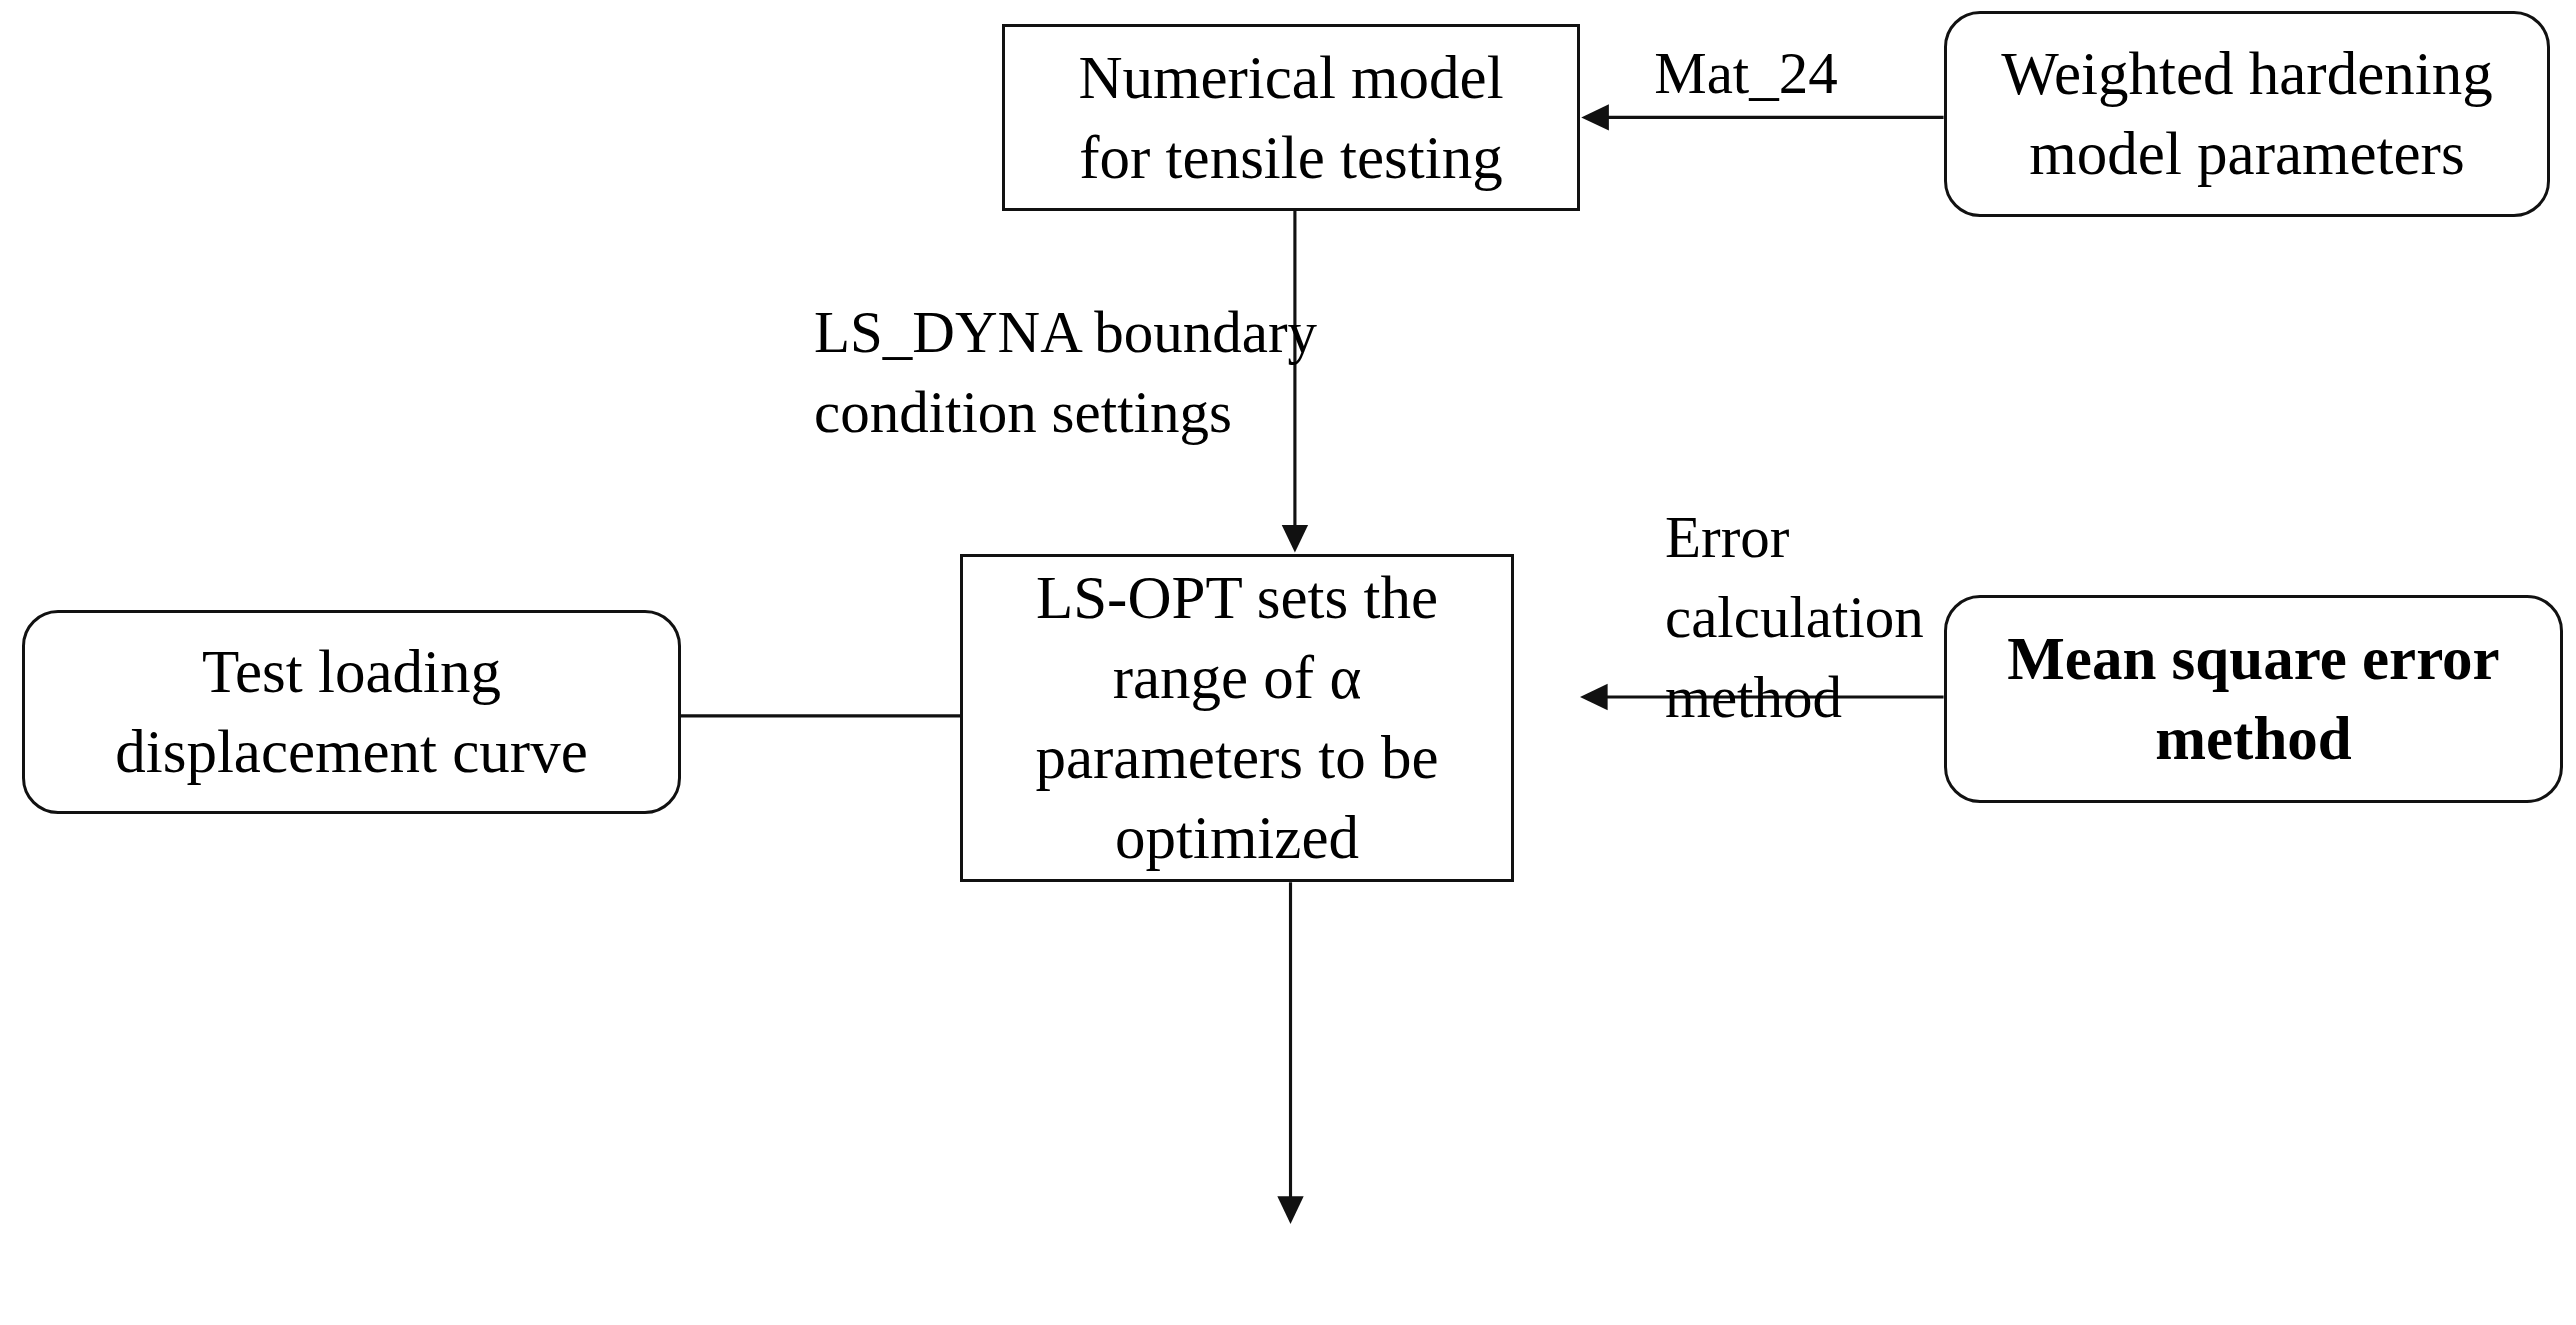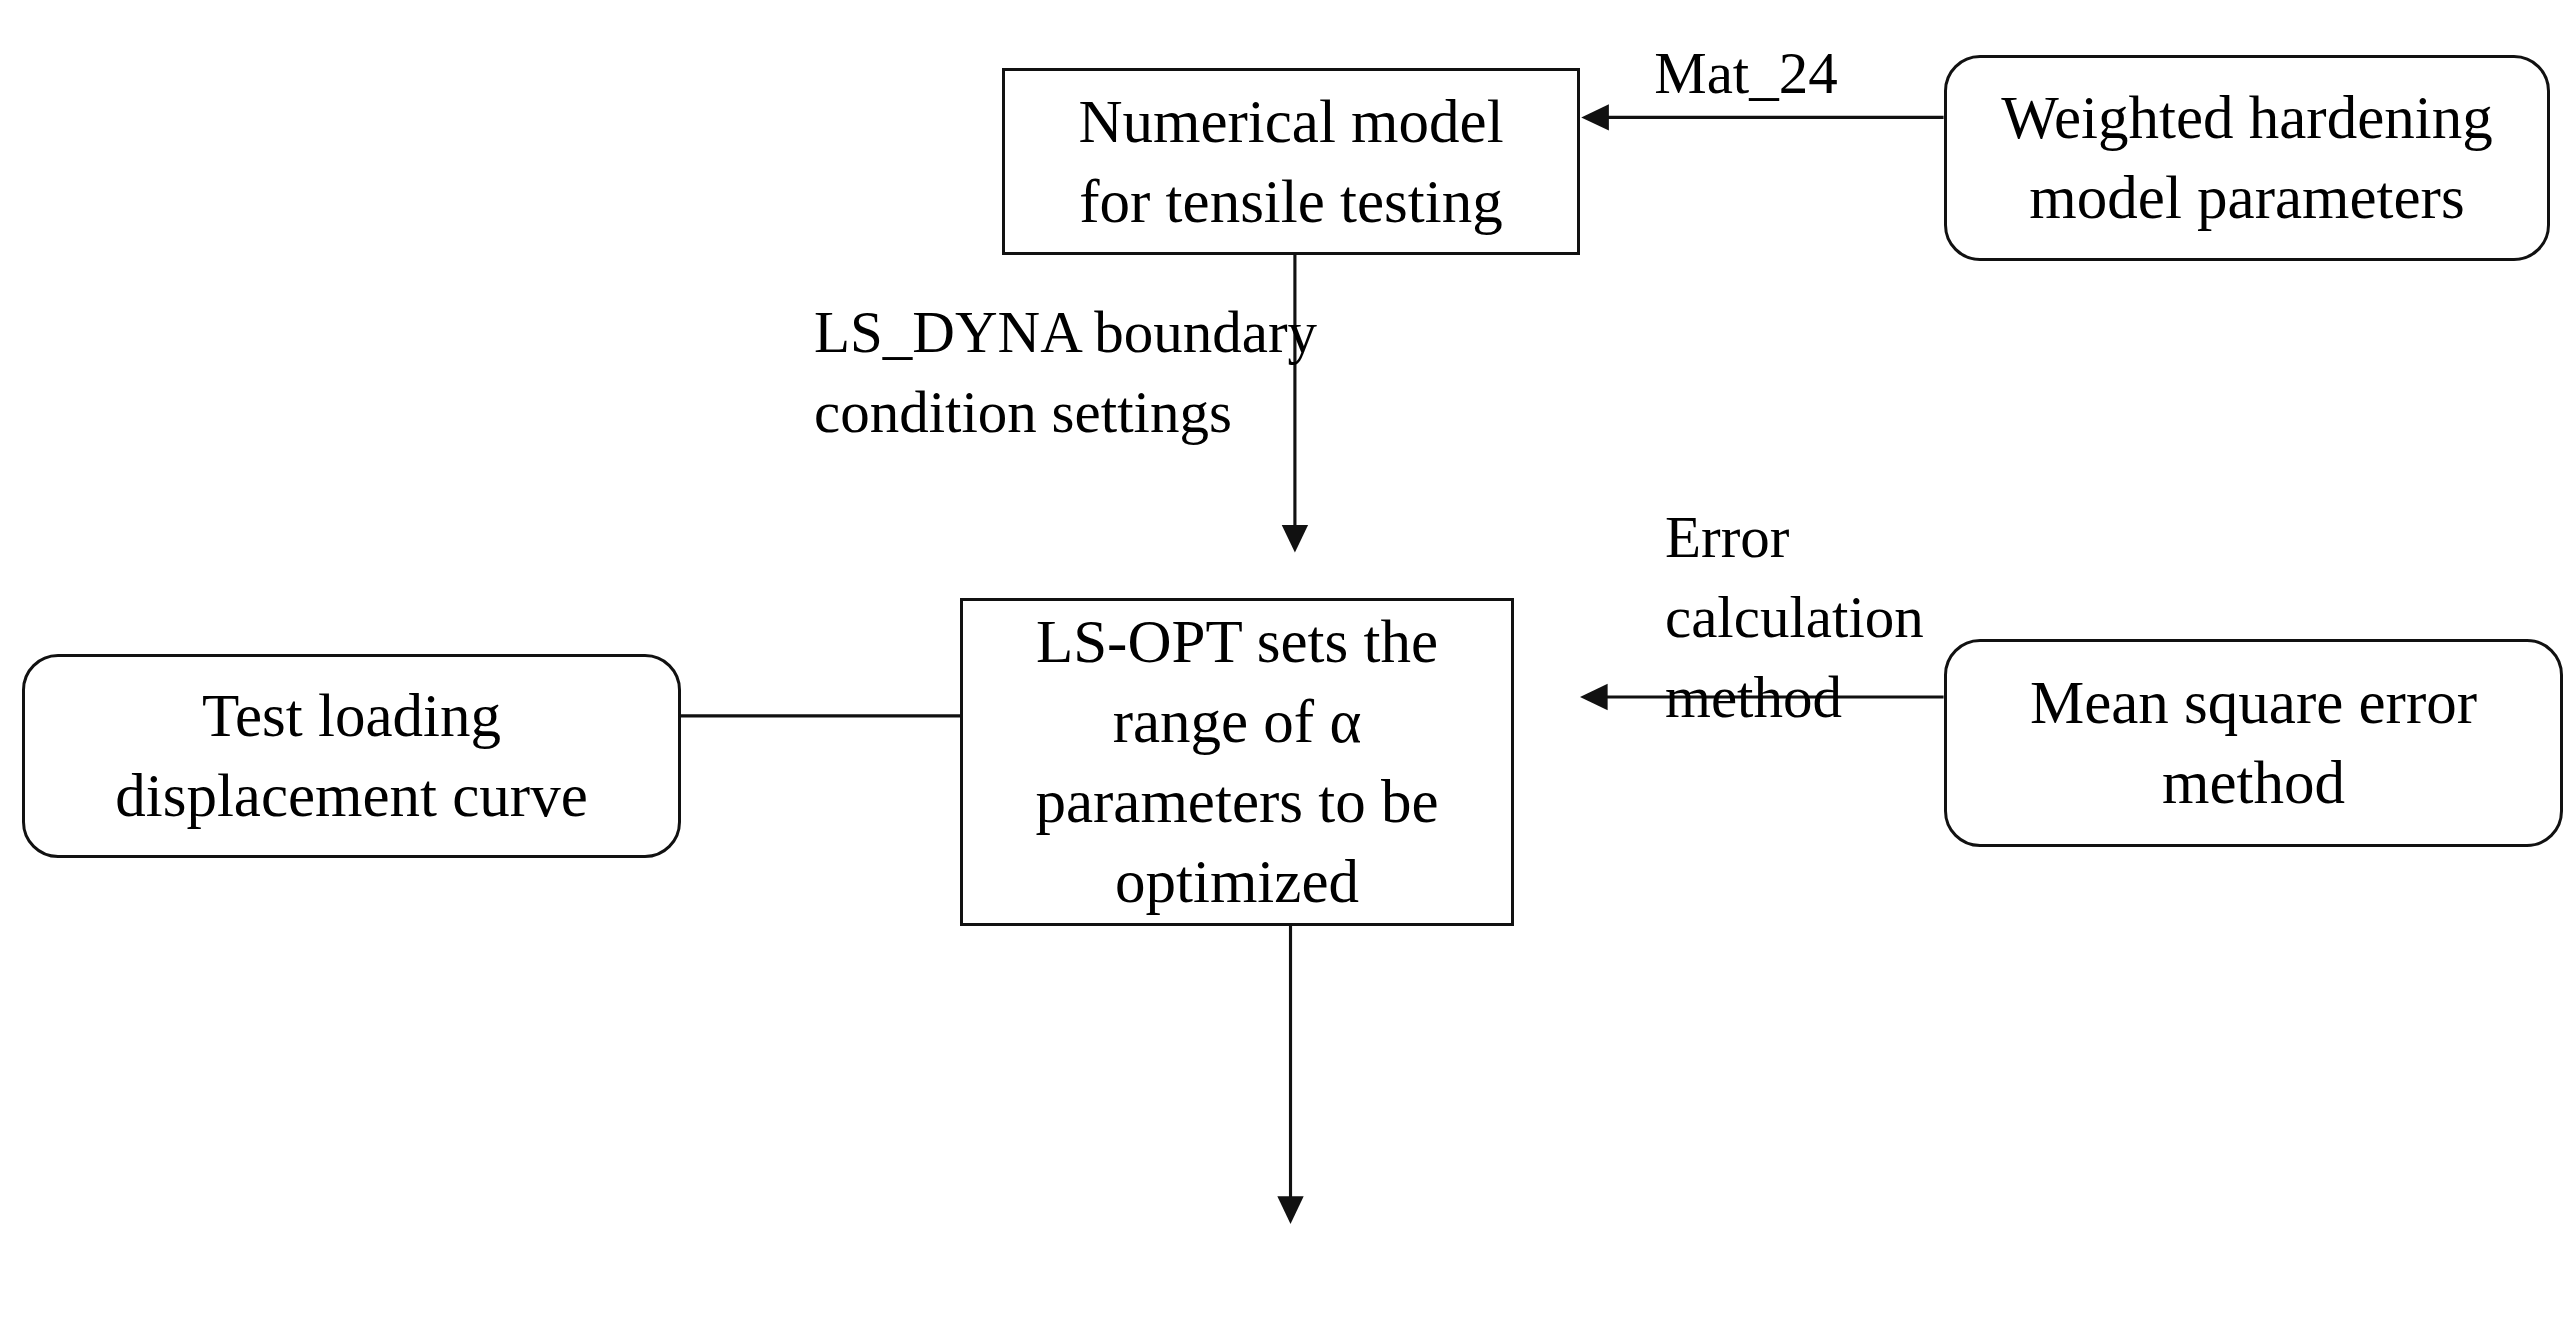--- a/index.html
+++ b/index.html
@@ -23,21 +23,20 @@
     height: 1325px;
   }
   .node {
     position: absolute;
     box-sizing: border-box;
     border: 3.1px solid #111111;
     background: #ffffff;
     display: flex;
     align-items: center;
     justify-content: center;
-    margin-top: 44px;
   }
   .node.rounded {
     border-radius: 36px;
   }
   .node-text {
     font-size: 61px;
     line-height: 80px;
     text-align: center;
     white-space: pre-line;
   }
@@ -100,21 +99,21 @@
 range of α
 parameters to be
 optimized</div>
   </div>
 
   <div class="node rounded" style="left:22px; top:610px; width:659px; height:204px;">
     <div class="node-text">Test loading
 displacement curve</div>
   </div>
 
-  <div class="node rounded" style="left:1944px; top:595px; width:619px; height:208px;">
+  <div class="node rounded" style="left:1944px; top:595px; width:619px; height:208px;font-weight:bold;">
     <div class="node-text">Mean square error
 method</div>
   </div>
 
 
   <div class="edge-label centered" style="left:1633px; top:33px; width:226px;">Mat_24</div>
 
   <div class="edge-label" style="left:807px; top:292px;margin-left:7px;">LS_DYNA boundary
 condition settings</div>
 

